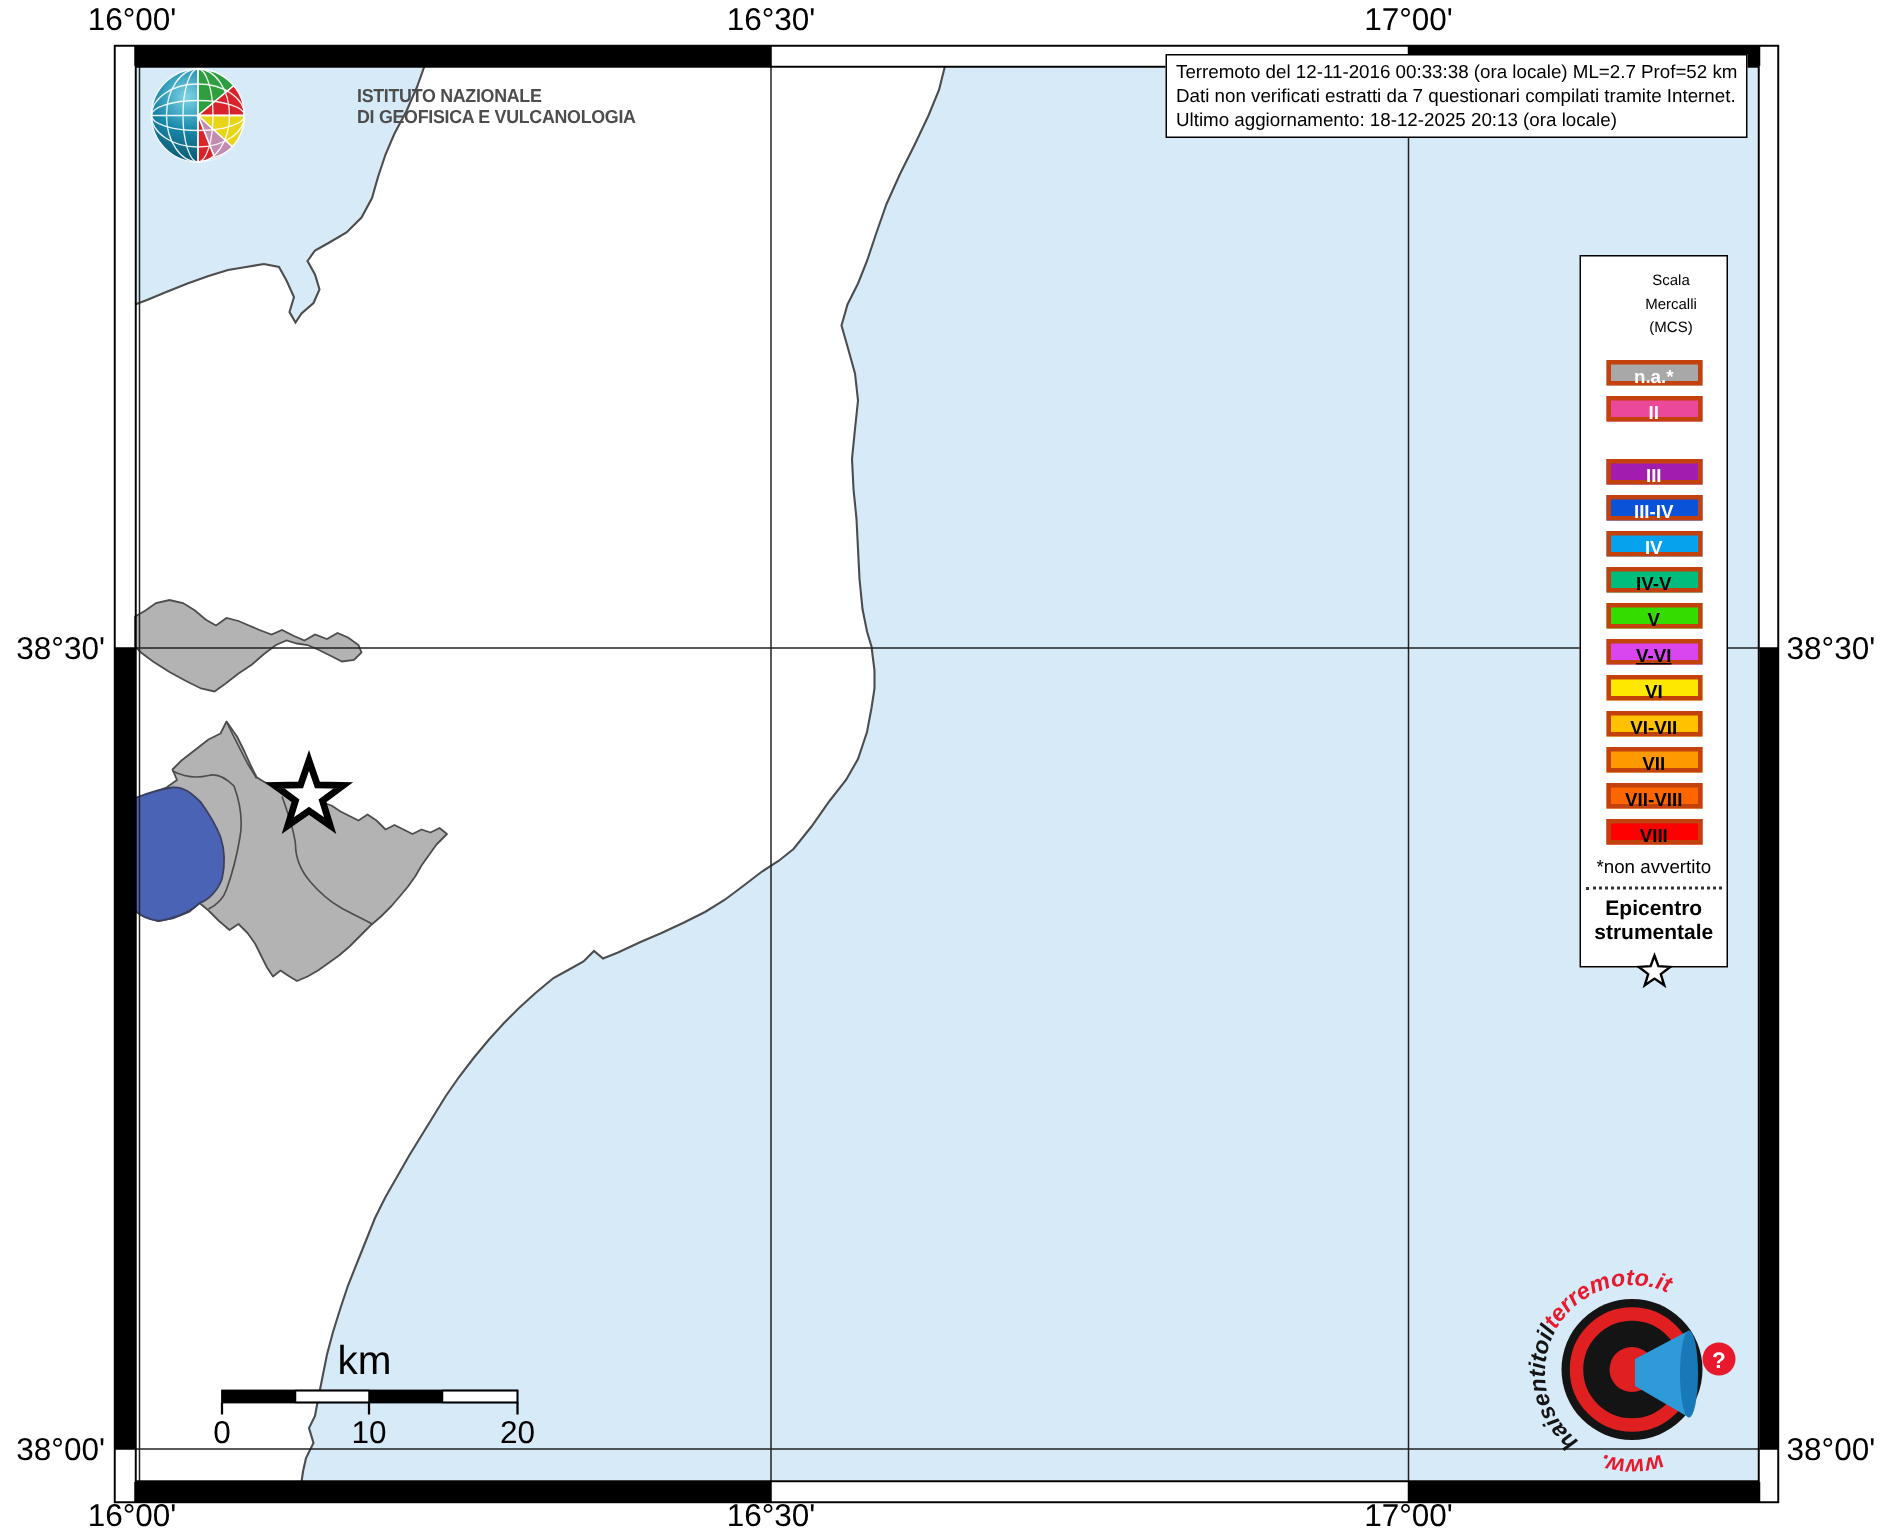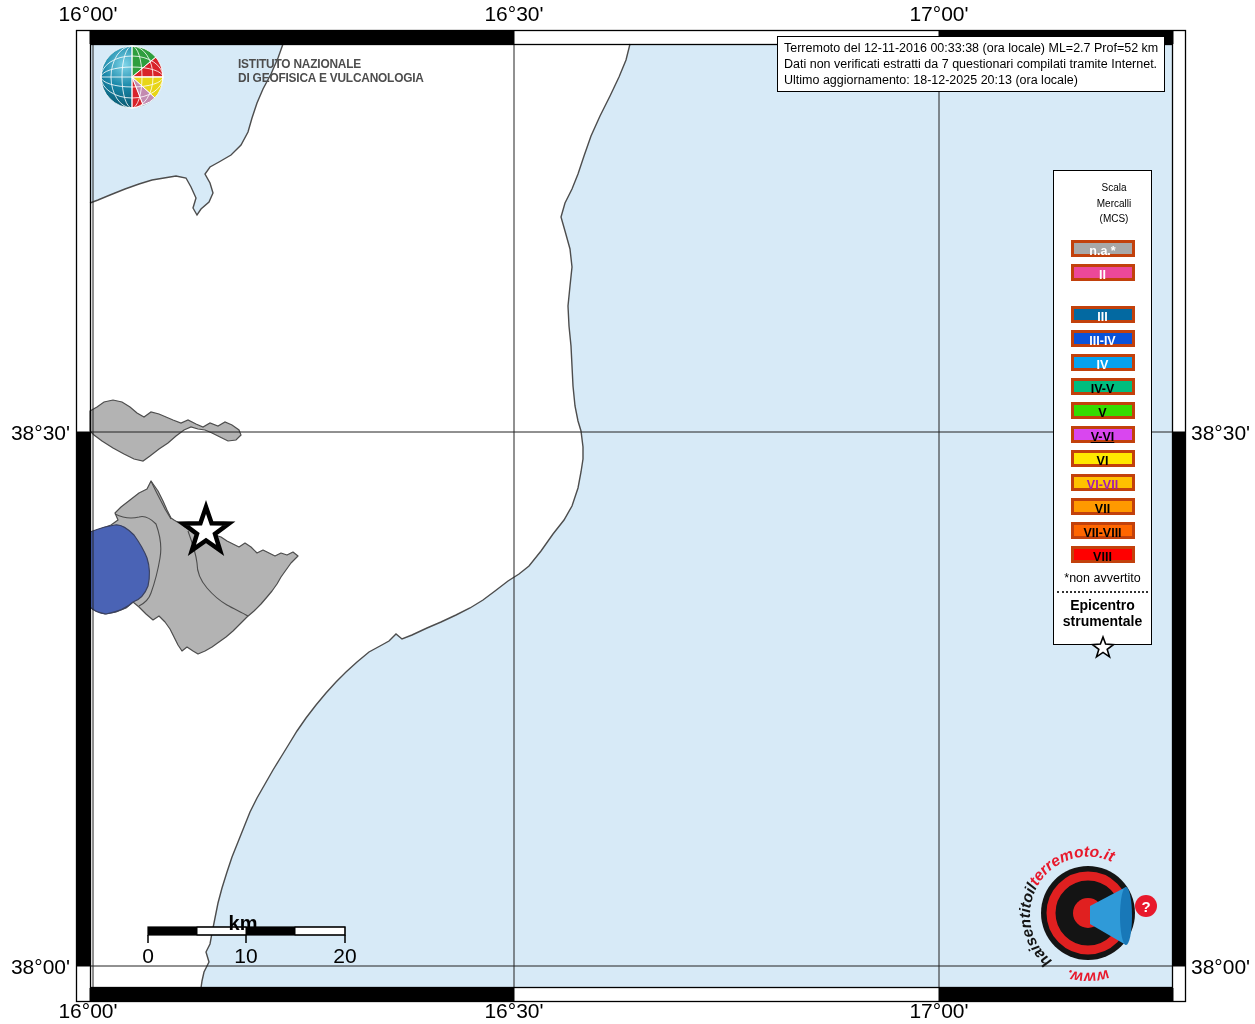--- a/index.html
+++ b/index.html
@@ -20,21 +20,21 @@
           border:1.5px solid #000;box-sizing:border-box;text-align:center;}
   .leg-title{font-size:10px;font-weight:normal;line-height:15.5px;padding-left:23px;}
   #legend-title{padding-top:9px;}
   #legend-rows{padding-top:6px;}
   .legend-row{width:64px;height:17px;line-height:17px;margin:7px auto 0;border:3px solid #c2410c;
               font-size:12.5px;font-weight:bold;text-align:center;box-sizing:border-box;}
   #legend-footnote{font-size:12.5px;margin-top:8px;}
   #legend-divider{border:0;border-top:2px dotted #333;margin:6px 3px 4px;}
   .epi-line{font-size:14px;font-weight:bold;line-height:16px;}
   #legend-star{margin-top:4px;}
-  #scale-unit{position:absolute;font-size:20px;left:243px;top:912px;transform:translateX(-50%);font-weight:bold;}
+  #scale-unit{position:absolute;font-size:27px;left:243px;top:892px;transform:translateX(-50%);}
   .sbtick{position:absolute;font-size:21px;top:944px;transform:translateX(-50%);}
   #watermark{position:absolute;left:1010px;top:840px;}
   .wm-arc{font-size:15.5px;font-weight:bold;font-style:italic;}
 </style>
 </head>
 <body>
 
 <div id="app">
 
   <svg id="map-svg" width="1255" height="1024" viewBox="0 0 1255 1024">
@@ -186,28 +186,28 @@
 
   <div id="legend">
     <div id="legend-title">
       <div class="leg-title">Scala</div>
       <div class="leg-title">Mercalli</div>
       <div class="leg-title">(MCS)</div>
     </div>
     <div id="legend-rows">
         <div class="legend-row" style="background: rgb(168, 168, 168); color: rgb(255, 255, 255);">n.a.*</div>
         <div class="legend-row" style="background: #ec4899; color: rgb(255, 255, 255);">II</div>
-        <div class="legend-row" style="background: #0369a1; color: rgb(255, 255, 255); margin-top: 25px;">III</div>
+        <div class="legend-row" style="background: #a21caf; color: rgb(255, 255, 255); margin-top: 25px;">III</div>
         <div class="legend-row" style="background: rgb(10, 82, 216); color: rgb(255, 255, 255);">III-IV</div>
         <div class="legend-row" style="background: rgb(6, 162, 238); color: rgb(255, 255, 255);">IV</div>
         <div class="legend-row" style="background: rgb(0, 189, 126); color: rgb(0, 0, 0);">IV-V</div>
         <div class="legend-row" style="background: rgb(53, 220, 0); color: rgb(0, 0, 0);">V</div>
         <div class="legend-row" style="background: #d946ef; color: rgb(0, 0, 0); text-decoration: underline;">V-VI</div>
         <div class="legend-row" style="background: rgb(255, 232, 0); color: rgb(0, 0, 0);">VI</div>
-        <div class="legend-row" style="background: rgb(255, 193, 0); color: #a21caf;">VI-VII</div>
+        <div class="legend-row" style="background: rgb(255, 193, 0); color: #000000;">VI-VII</div>
         <div class="legend-row" style="background: rgb(255, 153, 0); color: rgb(0, 0, 0);">VII</div>
         <div class="legend-row" style="background: rgb(255, 102, 0); color: rgb(0, 0, 0);">VII-VIII</div>
         <div class="legend-row" style="background: rgb(255, 0, 0); color: rgb(0, 0, 0);">VIII</div>
       </div>
     <div id="legend-footnote">*non avvertito</div>
     <hr id="legend-divider">
     <div class="epi-line">Epicentro</div>
     <div class="epi-line">strumentale</div>
     <svg id="legend-star" width="28" height="28" viewBox="0 0 28 28">
       <path d="M14,4 L16.6,11.1 L24.5,11.6 L18.2,16.4 L20.5,23.9 L14,19.4 L7.5,23.9 L9.8,16.4

